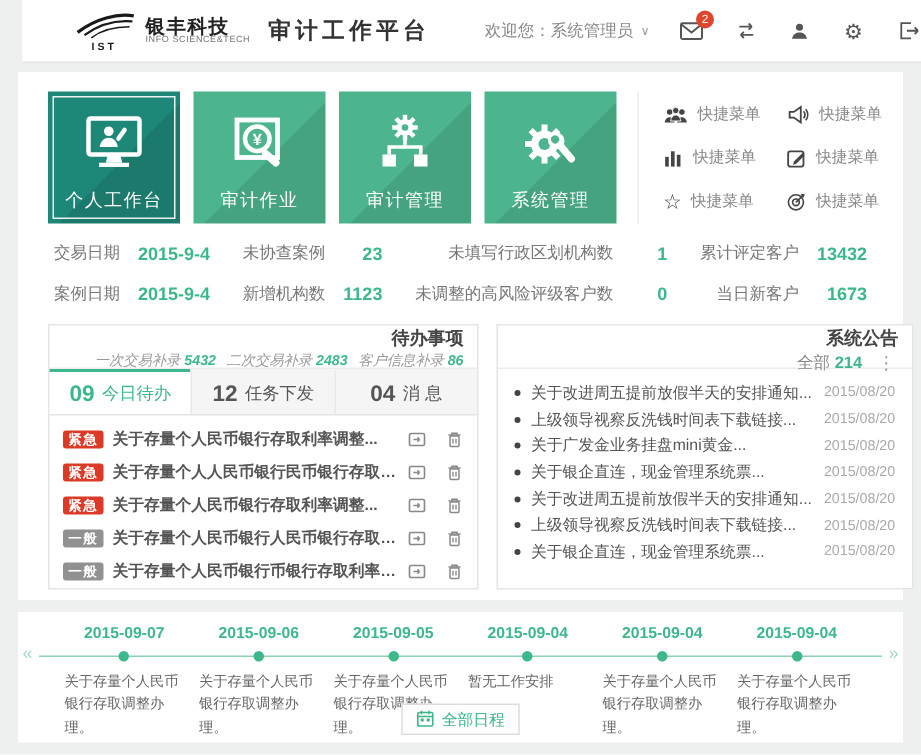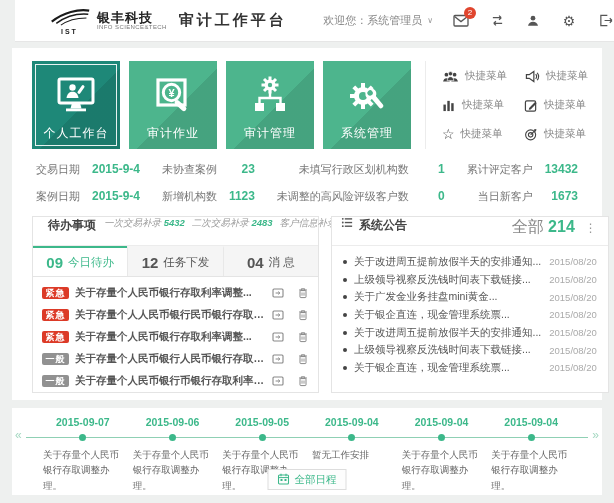--- a/index.html
+++ b/index.html
@@ -72,29 +72,29 @@
   .stats-row { display:flex; justify-content:space-between; margin-top:13px; padding:0 4px; }
   .stat-group { display:grid; grid-template-columns:auto auto; column-gap:10px; row-gap:5px; align-content:start;gap:12px; }
   .stat-label { font-size:11px; color:#777; text-align:right; line-height:15px; }
   .stat-value { font-size:12px; font-weight:bold; color:#3cb88a; text-align:right; line-height:15px; min-width:24px; }
   
   .panels-row { display:flex; gap:12px; margin-top:12px; }
   .panel { border:1px solid #e4e4e4; height:177px; background:#fff; }
   .panel-todo { width:287px; }
   .panel-ann { flex:1; }
   .panel-head {
-    height:29px; border-bottom:1px solid #ececec; display:flex; align-items:flex-start; padding:0 9px;
+    height:29px; border-bottom:1px solid #ececec; display:flex; align-items:flex-end; padding:0 9px;flex-direction:column;
   }
   .panel-title { font-size:12px; color:#444; font-weight:bold; margin-left:6px; white-space:nowrap; }
   .counters { display:flex; gap:7px; margin-left:8px; align-items:center;font-style:italic; }
   .counter { font-size:9.5px; color:#999; white-space:nowrap; }
   .counter b { color:#3cb88a; font-weight:bold; }
   .more-btn { margin-left:auto; color:#999; font-size:12px; cursor:pointer; padding:0 2px; }
   .head-right { margin-left:auto; display:flex; align-items:center; gap:8px; }
-  .all-link { font-size:16px; color:#888; cursor:pointer; white-space:nowrap; }
+  .all-link { font-size:11px; color:#888; cursor:pointer; white-space:nowrap; }
   .all-link b { color:#3cb88a; }
   
   .tabs { display:flex; border-bottom:1px solid #e4e4e4; height:31px; }
   .tab {
     flex:1; display:flex; align-items:center; justify-content:center; gap:5px;
     background:#f5f5f5; border-top:2px solid transparent; border-left:1px solid #e8e8e8;
     font-size:11.5px; color:#555; cursor:pointer;
   }
   .tab:first-child { border-left:none; }
   .tab .num { font-size:15px; font-weight:bold; }

